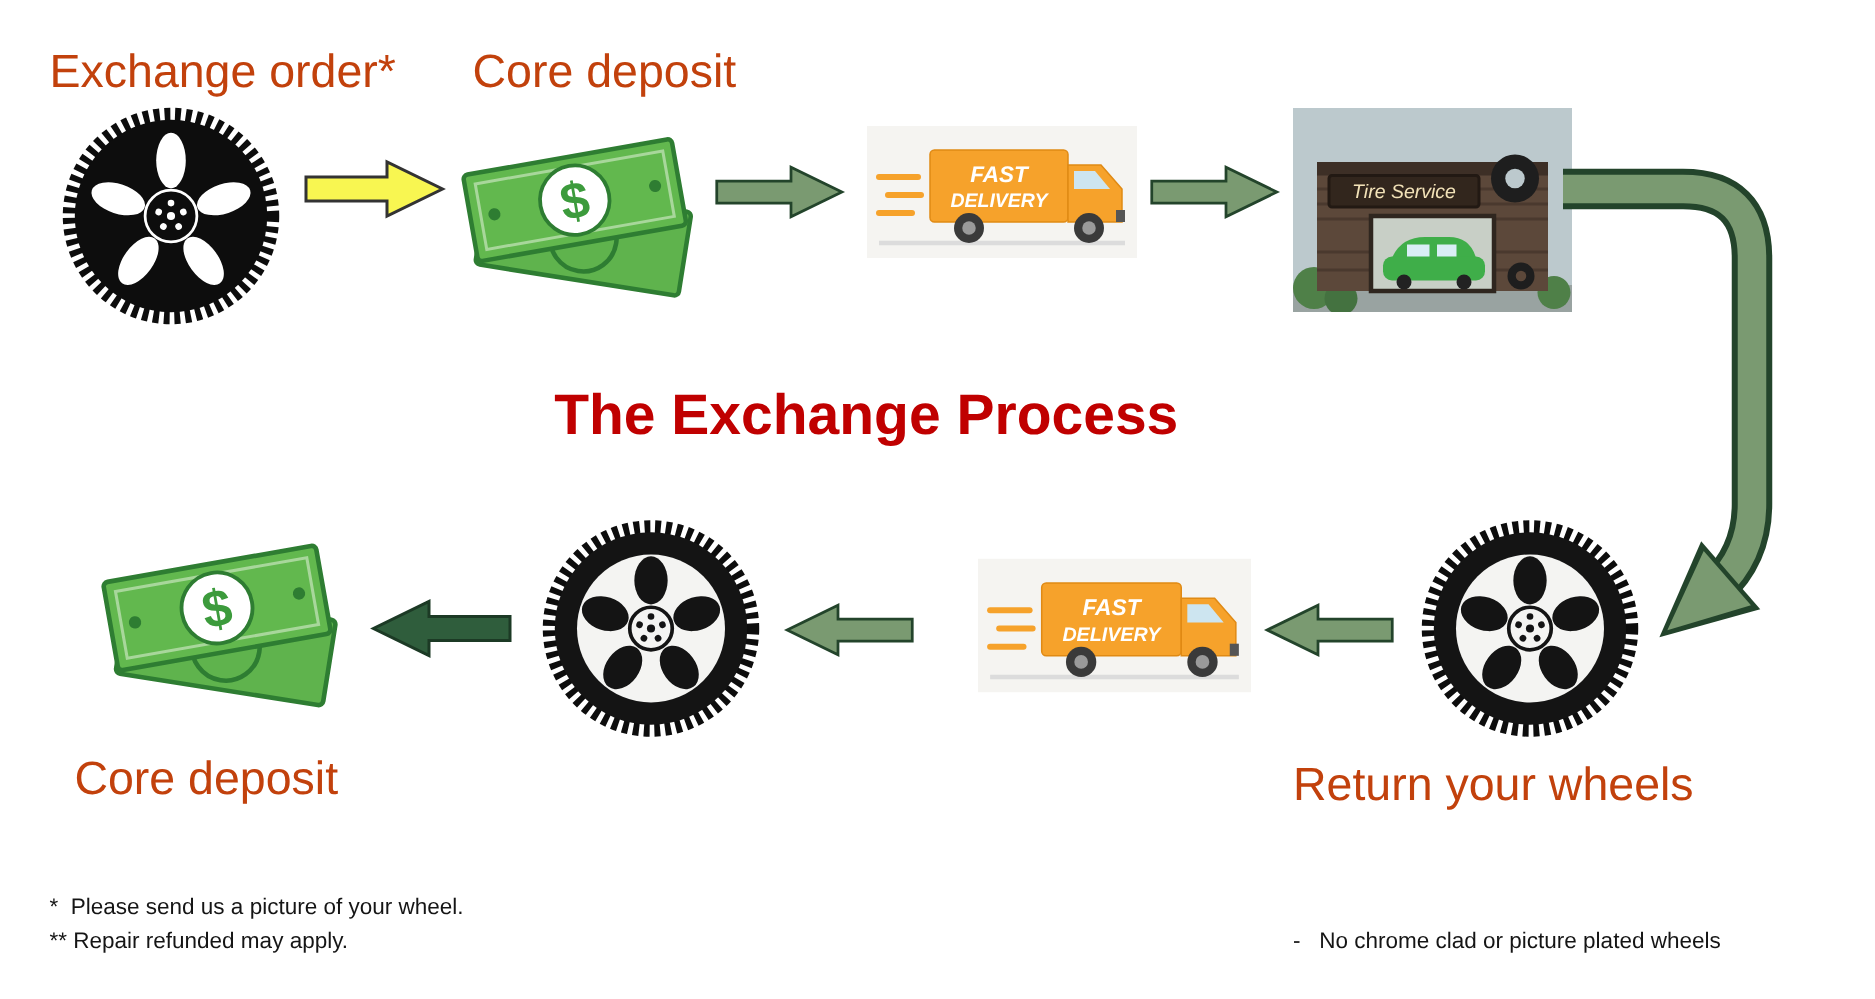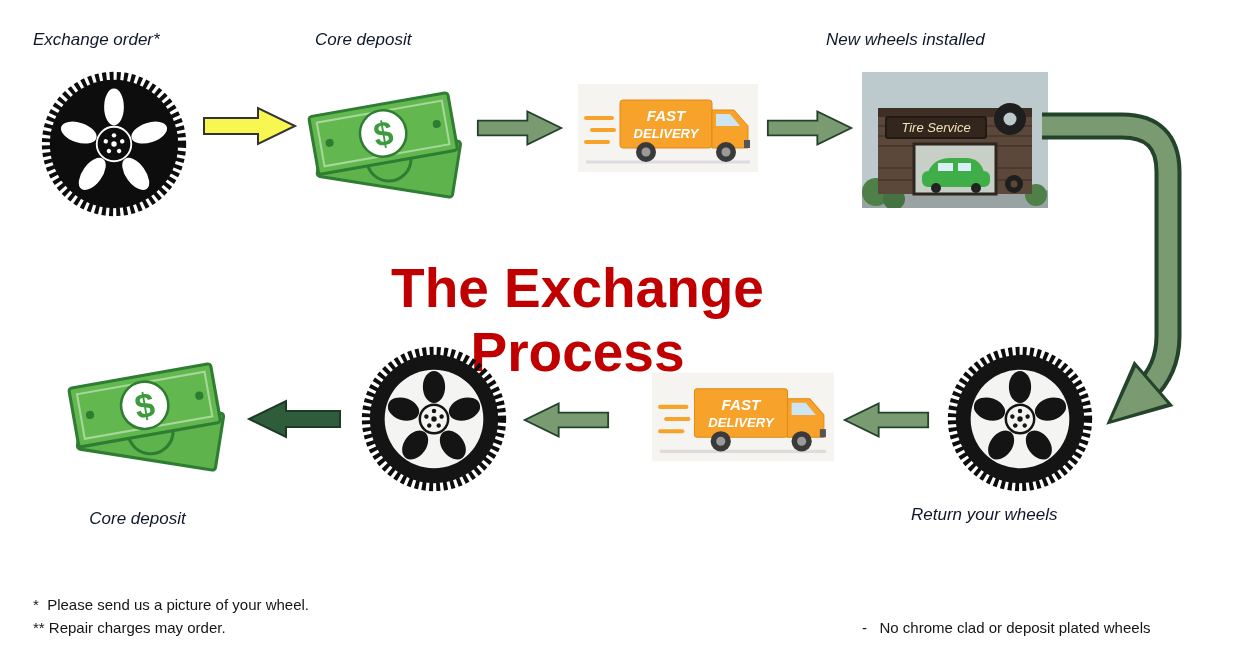--- a/index.html
+++ b/index.html
@@ -1,21 +1,21 @@
 <!DOCTYPE html>
 <html><head>
 <meta charset="utf-8">
 <style>
   html,body{margin:0;padding:0;background:#ffffff;}
   #canvas{position:relative;width:1250px;height:666px;background:#ffffff;
           font-family:"Liberation Sans",sans-serif;overflow:hidden;color:#1a1a1a;}
   .abs{position:absolute;}
-  .step-label{font-size:17px;color:#0f172a;font-style:italic;}
+  .step-label{font-size:31px;color:#c2410c;}
   .step-label.center{text-align:center;line-height:31px;}
-  .title{font-size:55px;font-weight:bold;color:#C00000;text-align:center;}
+  .title{font-size:38px;font-weight:bold;color:#C00000;text-align:center;}
   .footnote{font-size:15px;color:#151515;white-space:pre;}
   svg{display:block;}
 </style>
 </head>
 <body>
 
 <div id="canvas">
 
   <div class="abs step-label" style="left:33px;top:30px;">Exchange order*</div>
 
@@ -83,21 +83,20 @@
     <circle cx="148" cy="68" r="10" fill="#3A3A3A"></circle>
       <circle cx="148" cy="68" r="4.5" fill="#9A9A9A"></circle>
     <text x="88" y="37" text-anchor="middle" font-size="15" font-style="italic" font-weight="bold" fill="#ffffff">FAST</text>
     <text x="88" y="54" text-anchor="middle" font-size="13" font-style="italic" font-weight="bold" fill="#ffffff">DELIVERY</text>
   </svg>
 
   <svg class="abs" style="left:766px;top:108px;" width="88" height="40" viewBox="0 0 96 40">
     <polygon points="2,12 56,12 56,2 93,20 56,38 56,28 2,28" fill="#7A9A71" stroke="#23442B" stroke-width="2"></polygon>
   </svg>
 
-  <div class="abs step-label" style="left:826px;top:30px;">New wheels installed</div>
 
   <svg class="abs" style="left:862px;top:72px;" width="186" height="136" viewBox="0 0 186 136">
     <rect width="186" height="136" fill="#BCC9CD"></rect>
     <rect y="118" width="186" height="18" fill="#99A3A1"></rect>
     <circle cx="14" cy="120" r="14" fill="#4F8048"></circle>
     <circle cx="32" cy="127" r="11" fill="#447240"></circle>
     <circle cx="174" cy="123" r="11" fill="#4F8048"></circle>
     <rect x="16" y="40" width="154" height="82" fill="#5C483A"></rect>
     <path d="M16 54 H170 M16 64 H170 M16 74 H170 M16 96 H170 M16 108 H170" stroke="#4A392E" stroke-width="2"></path>
     <rect x="16" y="36" width="154" height="9" fill="#3D2F26"></rect>
@@ -217,19 +216,19 @@
     <g fill="#141414">
       <circle cx="60" cy="53.5" r="1.8"></circle>
       <circle cx="60" cy="53.5" r="1.8" transform="rotate(72 60 60)"></circle>
       <circle cx="60" cy="53.5" r="1.8" transform="rotate(144 60 60)"></circle>
       <circle cx="60" cy="53.5" r="1.8" transform="rotate(216 60 60)"></circle>
       <circle cx="60" cy="53.5" r="1.8" transform="rotate(288 60 60)"></circle>
       <circle cx="60" cy="60" r="2.2"></circle>
     </g>
   </svg>
 
-  <div class="abs step-label" style="left:911px;top:505px;">Return your wheels</div>
+  <div class="abs step-label" style="left:862px;top:505px;">Return your wheels</div>
 
   <div class="abs footnote" style="left:33px;top:596px;">*  Please send us a picture of your wheel.</div>
-  <div class="abs footnote" style="left:33px;top:619px;">** Repair charges may order.</div>
-  <div class="abs footnote" style="left:862px;top:619px;">-   No chrome clad or deposit plated wheels</div>
+  <div class="abs footnote" style="left:33px;top:619px;">** Repair refunded may apply.</div>
+  <div class="abs footnote" style="left:862px;top:619px;">-   No chrome clad or picture plated wheels</div>
 
 </div>
 
 </body></html>

